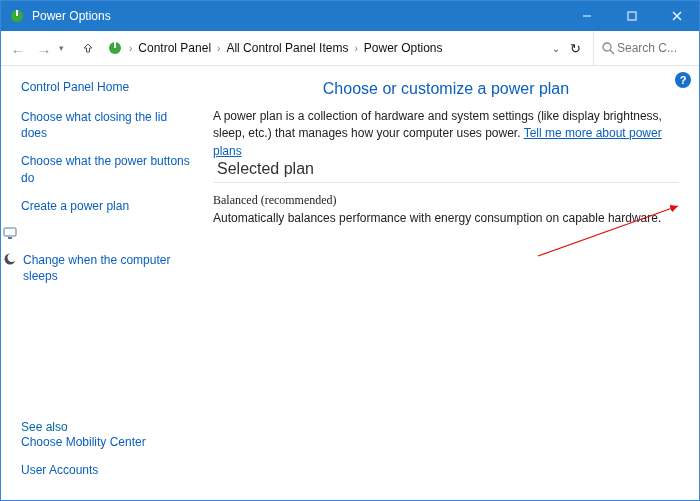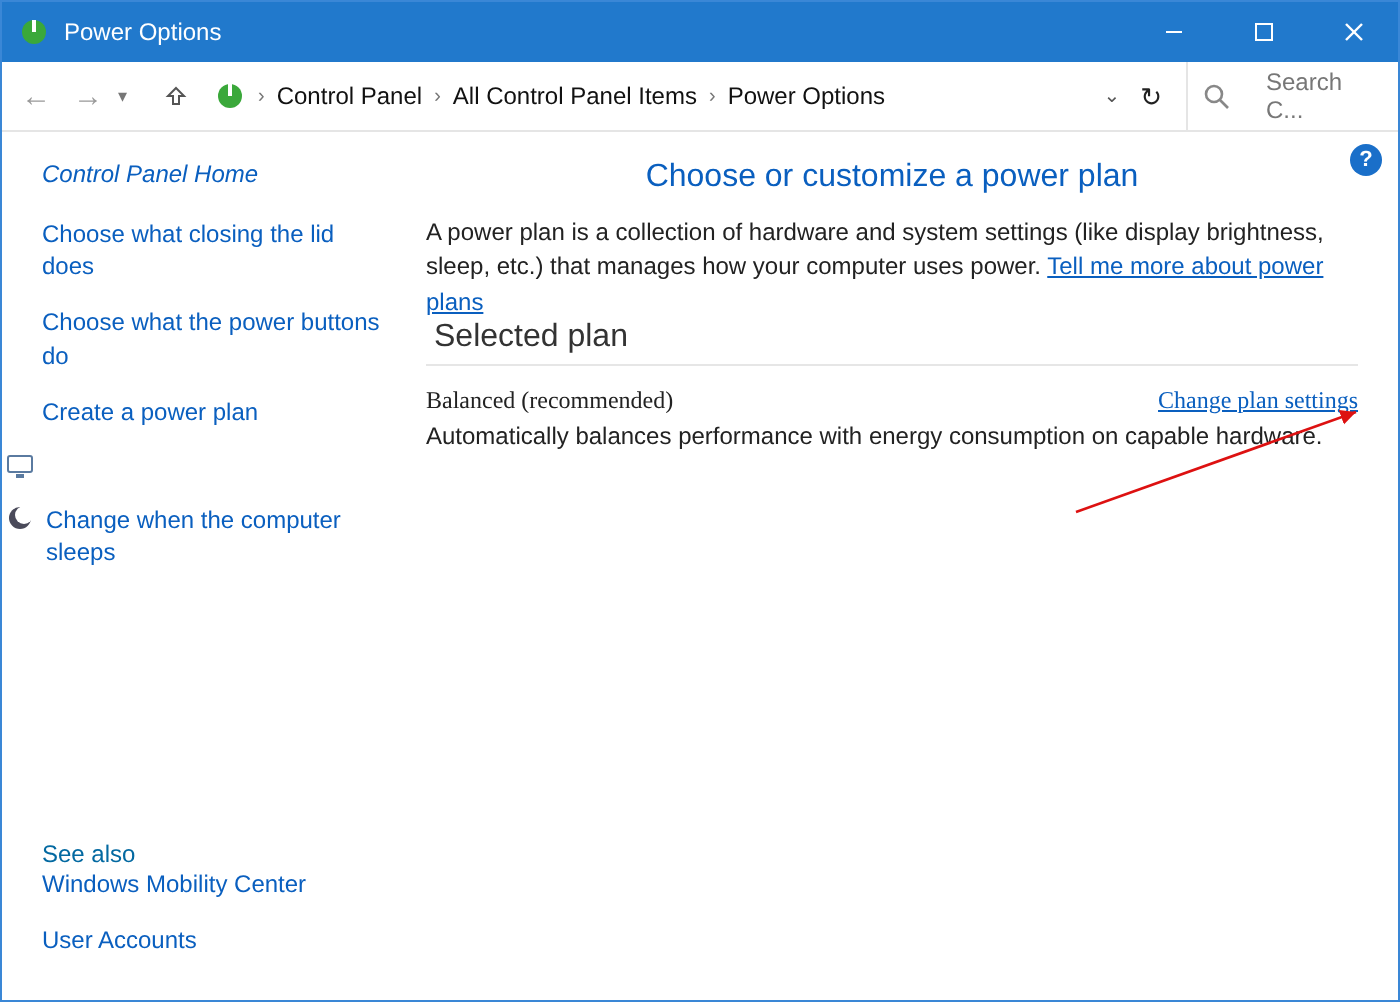--- a/index.html
+++ b/index.html
@@ -51,29 +51,29 @@
     font-size:12px; color:#111;
   }
   .breadcrumb .bc-icon { width:16px;height:16px; }
   .breadcrumb .sep { color:#777; font-size:10px; padding:0 2px;}
   .bc-tail { margin-left:auto; display:flex; align-items:center; gap:10px; padding-right:8px;}
   .bc-tail .caret {font-size:10px;color:#555;}
   .refresh { font-size:13px; color:#222; }
   .searchbox {
     width:100px; border-left:1px solid #e5e5e5; height:100%;
     display:flex; align-items:center; padding-left:8px; color:#777;
-    gap:18px;
+    gap:2px;
   }
   .content { display:flex; height:434px; }
   .sidebar {
     width:202px; padding:14px 10px 10px 20px;
     display:flex; flex-direction:column;
     font-size:12px;
   }
-  .sidebar a.home { color:#0a5fbf; text-decoration:none; display:block; margin-bottom:15px;font-style:italic;}
+  .sidebar a.home { color:#0a5fbf; text-decoration:none; display:block; margin-bottom:15px;}
   .sidebar .side-link {
     color:#0a5fbf; display:flex; align-items:flex-start;
     margin-bottom:12px; padding-left:0px; line-height:1.35;
   }
   .sidebar .side-link.icon-row { margin-left:-18px; }
   .sidebar .side-link .s-icon { width:16px; margin-right:4px; flex-shrink:0; display:inline-flex;}
   .sidebar .spacer { flex:1; }
   .sidebar .seealso { color:#0369a1; margin-bottom:0;}
   .main {
     flex:1; padding:14px 20px 10px 10px; position:relative;
@@ -196,37 +196,36 @@
           <svg width="14" height="14" viewBox="0 0 14 14">
             <circle cx="7" cy="7" r="5.5" fill="#4a4a5a"></circle>
             <circle cx="9" cy="5.5" r="4.5" fill="#fff"></circle>
           </svg>
         </span>
       <span>Change when the computer sleeps</span>
     </div>
     <div class="spacer"></div>
     <div class="seealso">See also</div>
     <div class="side-link">
-        <span>Windows Mobility Center</span>
+        <span>Choose Mobility Center</span>
       </div>
     <div class="side-link">
         <span>User Accounts</span>
       </div>
   </div>
 
   <div class="main">
     <div class="help-icon">?</div>
     <h1>Choose or customize a power plan</h1>
     <p class="desc">
       <span>A power plan is a collection of hardware and system settings (like display brightness, sleep, etc.) that manages how your computer uses power. </span><a href="#">Tell me more about power plans</a>
     </p>
     <div class="section-label">Selected plan</div>
     <div class="plan-row">
       <span class="plan-name">Balanced (recommended)</span>
-      <a href="#" class="change-link">Change plan settings</a>
     </div>
     <div class="plan-desc">Automatically balances performance with energy consumption on capable hardware.</div>
 
     <svg class="annot-arrow" width="160" height="60">
       <defs>
           <marker id="ah" markerWidth="8" markerHeight="8" refX="6" refY="3" orient="auto">
             <path d="M0,0 L6,3 L0,6 Z" fill="#d11"></path>
           </marker>
         </defs>
       <line x1="10" y1="55" x2="150" y2="5" stroke="#d11" stroke-width="1.3" marker-end="url(#ah)"></line>

